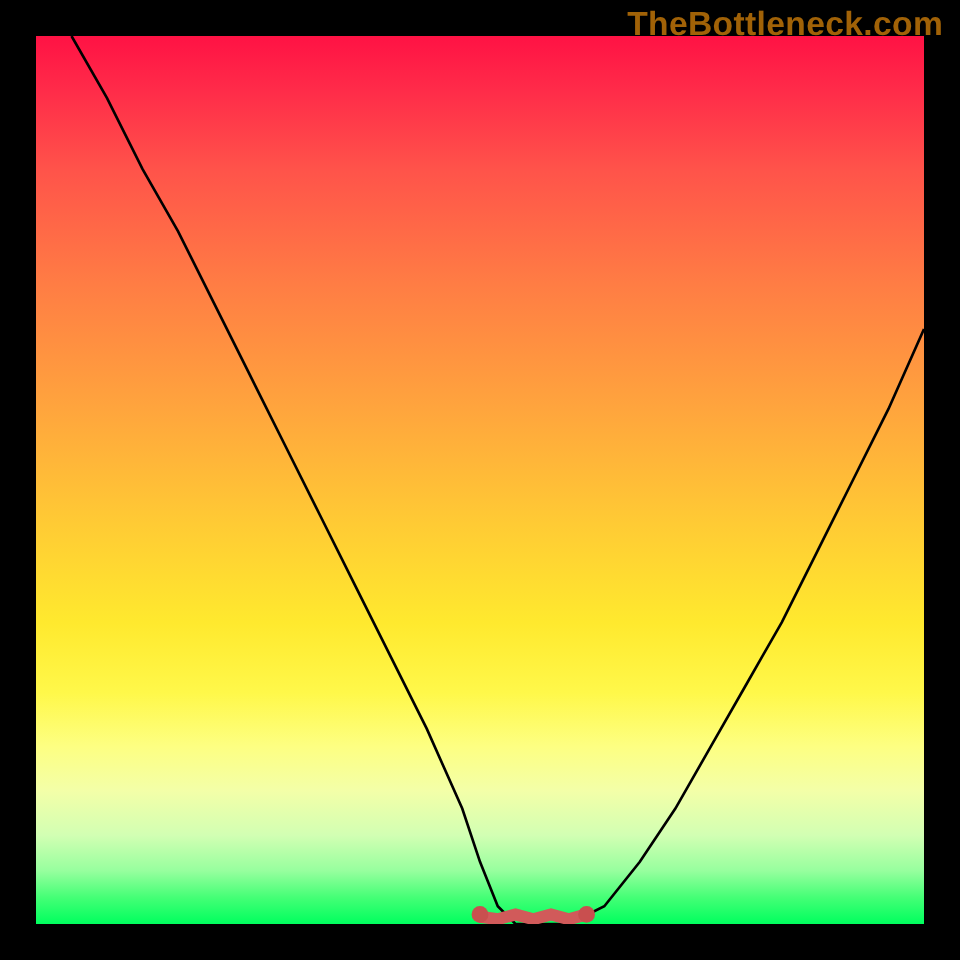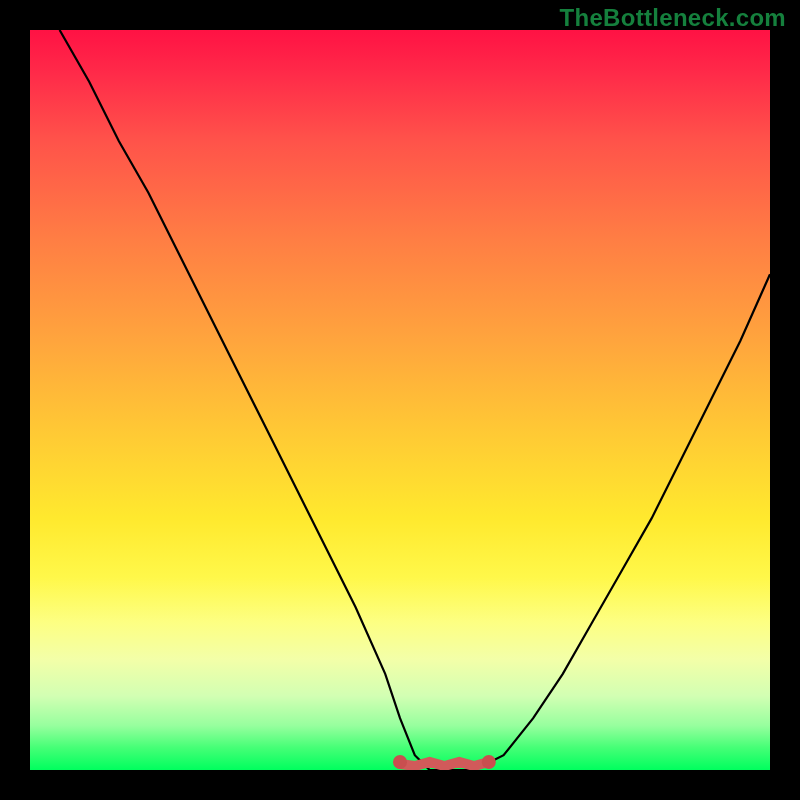--- a/index.html
+++ b/index.html
@@ -14,22 +14,22 @@
   .frame {
     position: relative;
     width: 800px;
     height: 800px;
     background: #000;
   }
   .watermark {
     position: absolute;
     top: 4px;
     right: 14px;
-    color: #15803d;
-    font-size: 24px;
+    color: #a16207;
+    font-size: 28px;
     font-weight: 600;
     letter-spacing: 0.3px;
     z-index: 10;
   }
   .plot {
     position: absolute;
     top: 30px;
     left: 30px;
     width: 740px;
     height: 740px;

